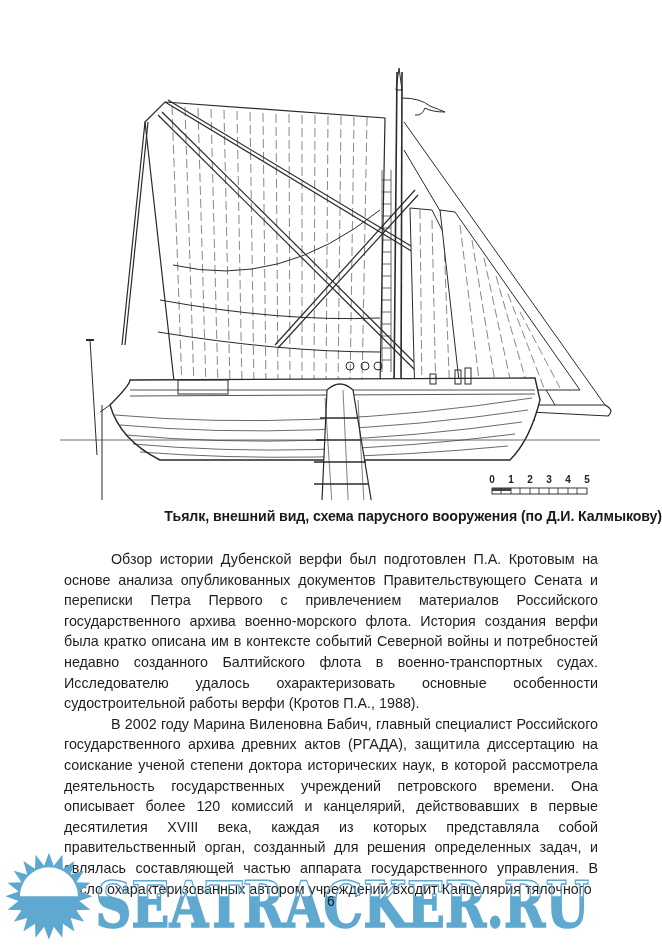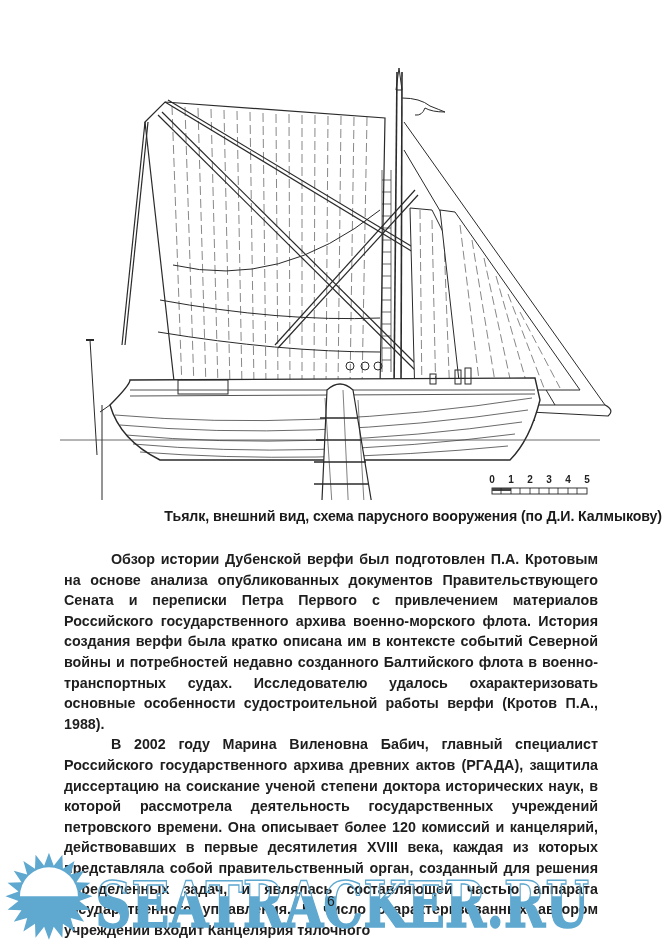--- a/index.html
+++ b/index.html
@@ -1,20 +1,20 @@
 <!DOCTYPE html>
 <html><head>
 <meta charset="utf-8">
 <style>
   html, body { margin: 0; padding: 0; background: #ffffff; }
   body { width: 662px; height: 948px; position: relative; overflow: hidden; font-family: "Liberation Sans", "DejaVu Sans", sans-serif; color: #1a1a1a; }
   #figure { position: absolute; left: 60px; top: 60px; width: 570px; height: 440px; }
   #figure svg { width: 100%; height: 100%; }
   .caption { position: absolute; left: 0; width: 662px; top: 508px; text-align: right; padding-left: 52px; box-sizing: border-box; font-weight: bold; font-size: 14.2px; color: #1a1a1a; letter-spacing: -0.1px; }
-  .body-text { position: absolute; left: 64px; width: 534px; top: 549px; font-size: 14.3px; line-height: 20.6px; color: #1e1e1e; font-weight: bold; }
+  .body-text { position: absolute; left: 64px; width: 534px; top: 549px; font-size: 14.3px; line-height: 20.6px; color: #1e1e1e; }
   .body-text p { margin: 0; text-align: justify; text-indent: 47px; }
   .page-number { position: absolute; left: 0; width: 662px; top: 893px; text-align: center; font-size: 14px; color: #1e1e1e; z-index: 3; }
   #watermark { position: absolute; left: 0; top: 850px; width: 600px; height: 98px; z-index: 2; pointer-events: none; }
   #watermark svg { width: 100%; height: 100%; }
   .scale-label { font-family: "Liberation Sans", sans-serif; font-size: 10px; font-weight: bold; fill: #222; }
 </style>
 </head>
 <body>
 
 <div id="figure">

